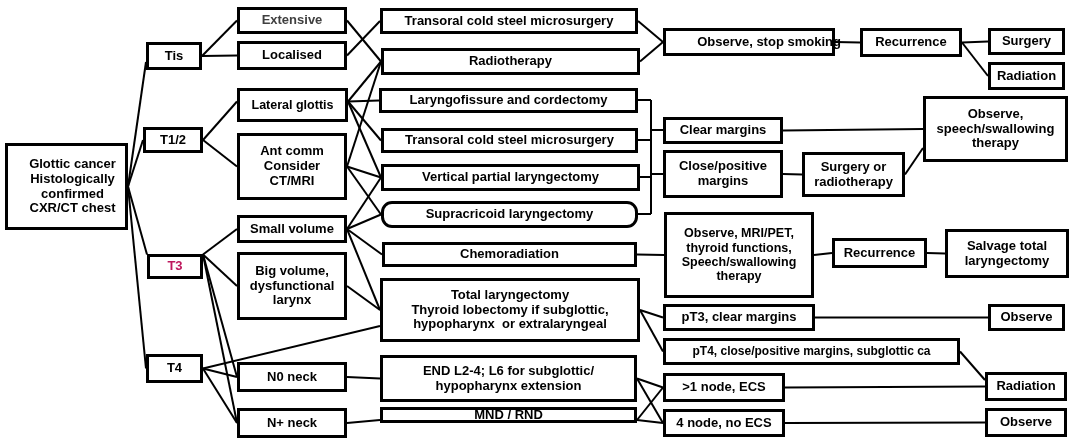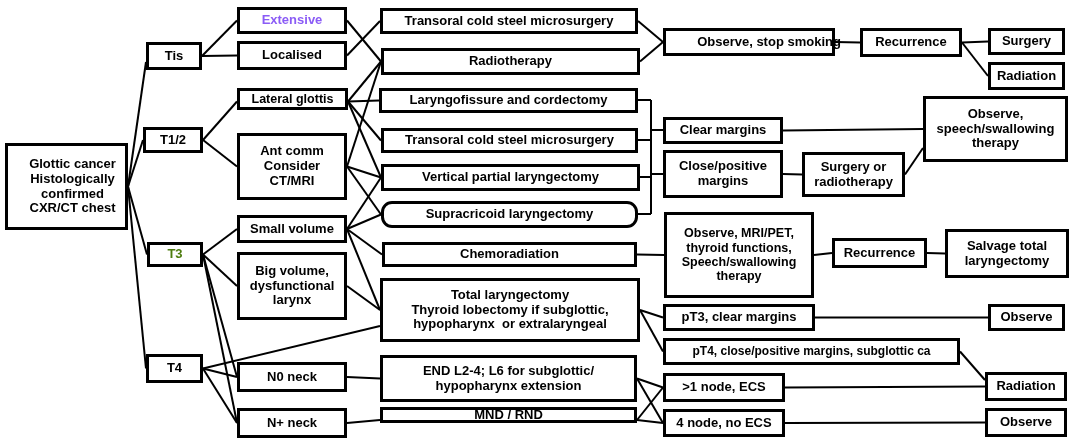--- a/index.html
+++ b/index.html
@@ -97,25 +97,25 @@
       <line x1="651" y1="130" x2="663" y2="130" stroke="#000000" stroke-width="2"></line>
       <line x1="651" y1="174" x2="663" y2="174" stroke="#000000" stroke-width="2"></line>
     </svg>
   <div id="node-layer">
       <div class="node" style="left: 5px; top: 143px; width: 123px; height: 87px; border-color: rgb(0, 0, 0); color: rgb(0, 0, 0); padding-left: 12px;">Glottic cancer
 Histologically
 confirmed
 CXR/CT chest</div>
       <div class="node" style="left: 146px; top: 42px; width: 56px; height: 28px; border-color: rgb(0, 0, 0); color: rgb(0, 0, 0);">Tis</div>
       <div class="node" style="left: 143px; top: 127px; width: 60px; height: 26px; border-color: rgb(0, 0, 0); color: rgb(0, 0, 0);">T1/2</div>
-      <div class="node" style="left: 147px; top: 242px; width: 56px; height: 25px; border-color: rgb(0, 0, 0); color: #4d7c0f;">T3</div>
+      <div class="node" style="left: 147px; top: 254px; width: 56px; height: 25px; border-color: rgb(0, 0, 0); color: #be185d;">T3</div>
       <div class="node" style="left: 146px; top: 354px; width: 57px; height: 29px; border-color: rgb(0, 0, 0); color: rgb(0, 0, 0);">T4</div>
-      <div class="node" style="left: 237px; top: 7px; width: 110px; height: 27px; border-color: rgb(0, 0, 0); color: #8b5cf6;">Extensive</div>
+      <div class="node" style="left: 237px; top: 7px; width: 110px; height: 27px; border-color: rgb(0, 0, 0); color: #404040;">Extensive</div>
       <div class="node" style="left: 237px; top: 41px; width: 110px; height: 29px; border-color: rgb(0, 0, 0); color: rgb(0, 0, 0);">Localised</div>
-      <div class="node" style="left: 237px; top: 88px; width: 111px; height: 22px; border-color: rgb(0, 0, 0); color: rgb(0, 0, 0); font-size: 12.5px;">Lateral glottis</div>
+      <div class="node" style="left: 237px; top: 88px; width: 111px; height: 34px; border-color: rgb(0, 0, 0); color: rgb(0, 0, 0); font-size: 12.5px;">Lateral glottis</div>
       <div class="node" style="left: 237px; top: 133px; width: 110px; height: 67px; border-color: rgb(0, 0, 0); color: rgb(0, 0, 0);">Ant comm
 Consider
 CT/MRI</div>
       <div class="node" style="left: 237px; top: 215px; width: 110px; height: 28px; border-color: rgb(0, 0, 0); color: rgb(0, 0, 0);">Small volume</div>
       <div class="node" style="left: 237px; top: 252px; width: 110px; height: 68px; border-color: rgb(0, 0, 0); color: rgb(0, 0, 0);">Big volume,
 dysfunctional
 larynx</div>
       <div class="node" style="left: 237px; top: 362px; width: 110px; height: 30px; border-color: rgb(0, 0, 0); color: rgb(0, 0, 0);">N0 neck</div>
       <div class="node" style="left: 237px; top: 408px; width: 110px; height: 30px; border-color: rgb(0, 0, 0); color: rgb(0, 0, 0);">N+ neck</div>
       <div class="node" style="left: 380px; top: 8px; width: 258px; height: 26px; border-color: rgb(0, 0, 0); color: rgb(0, 0, 0);">Transoral cold steel microsurgery</div>

